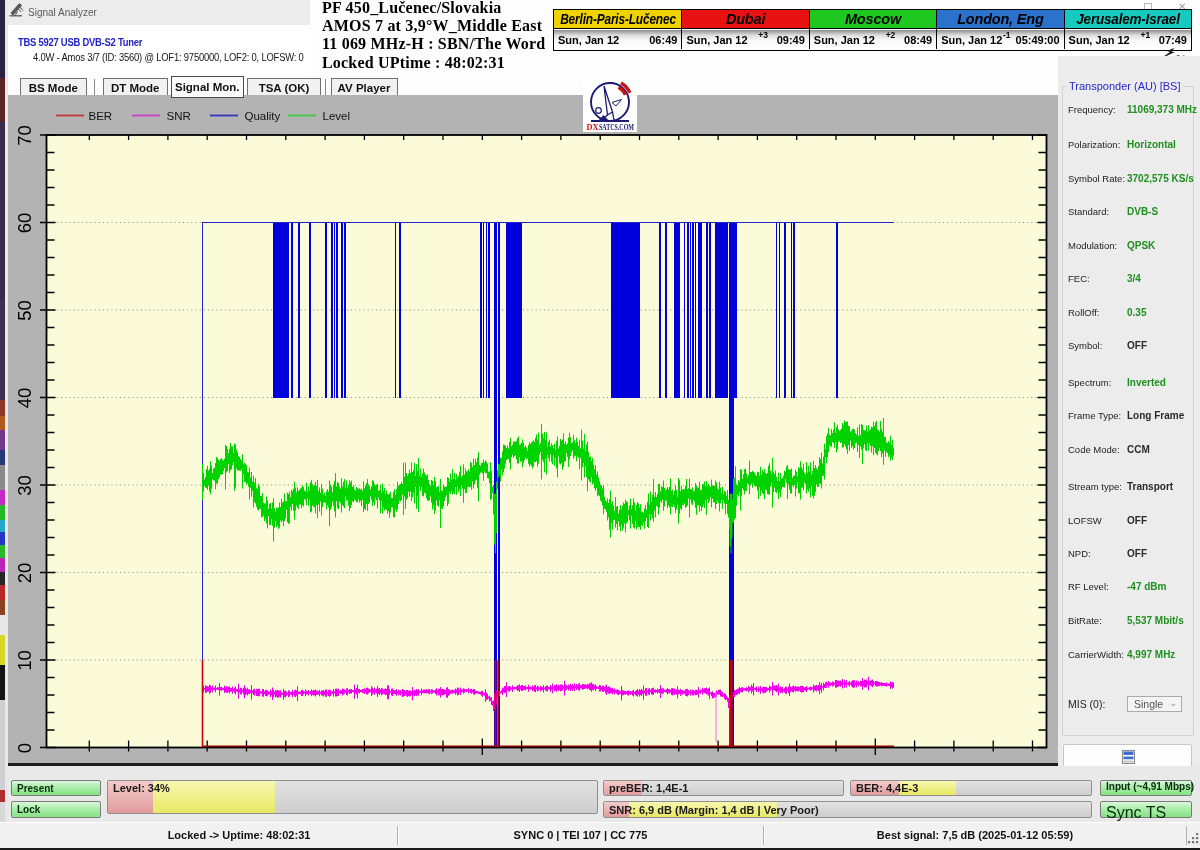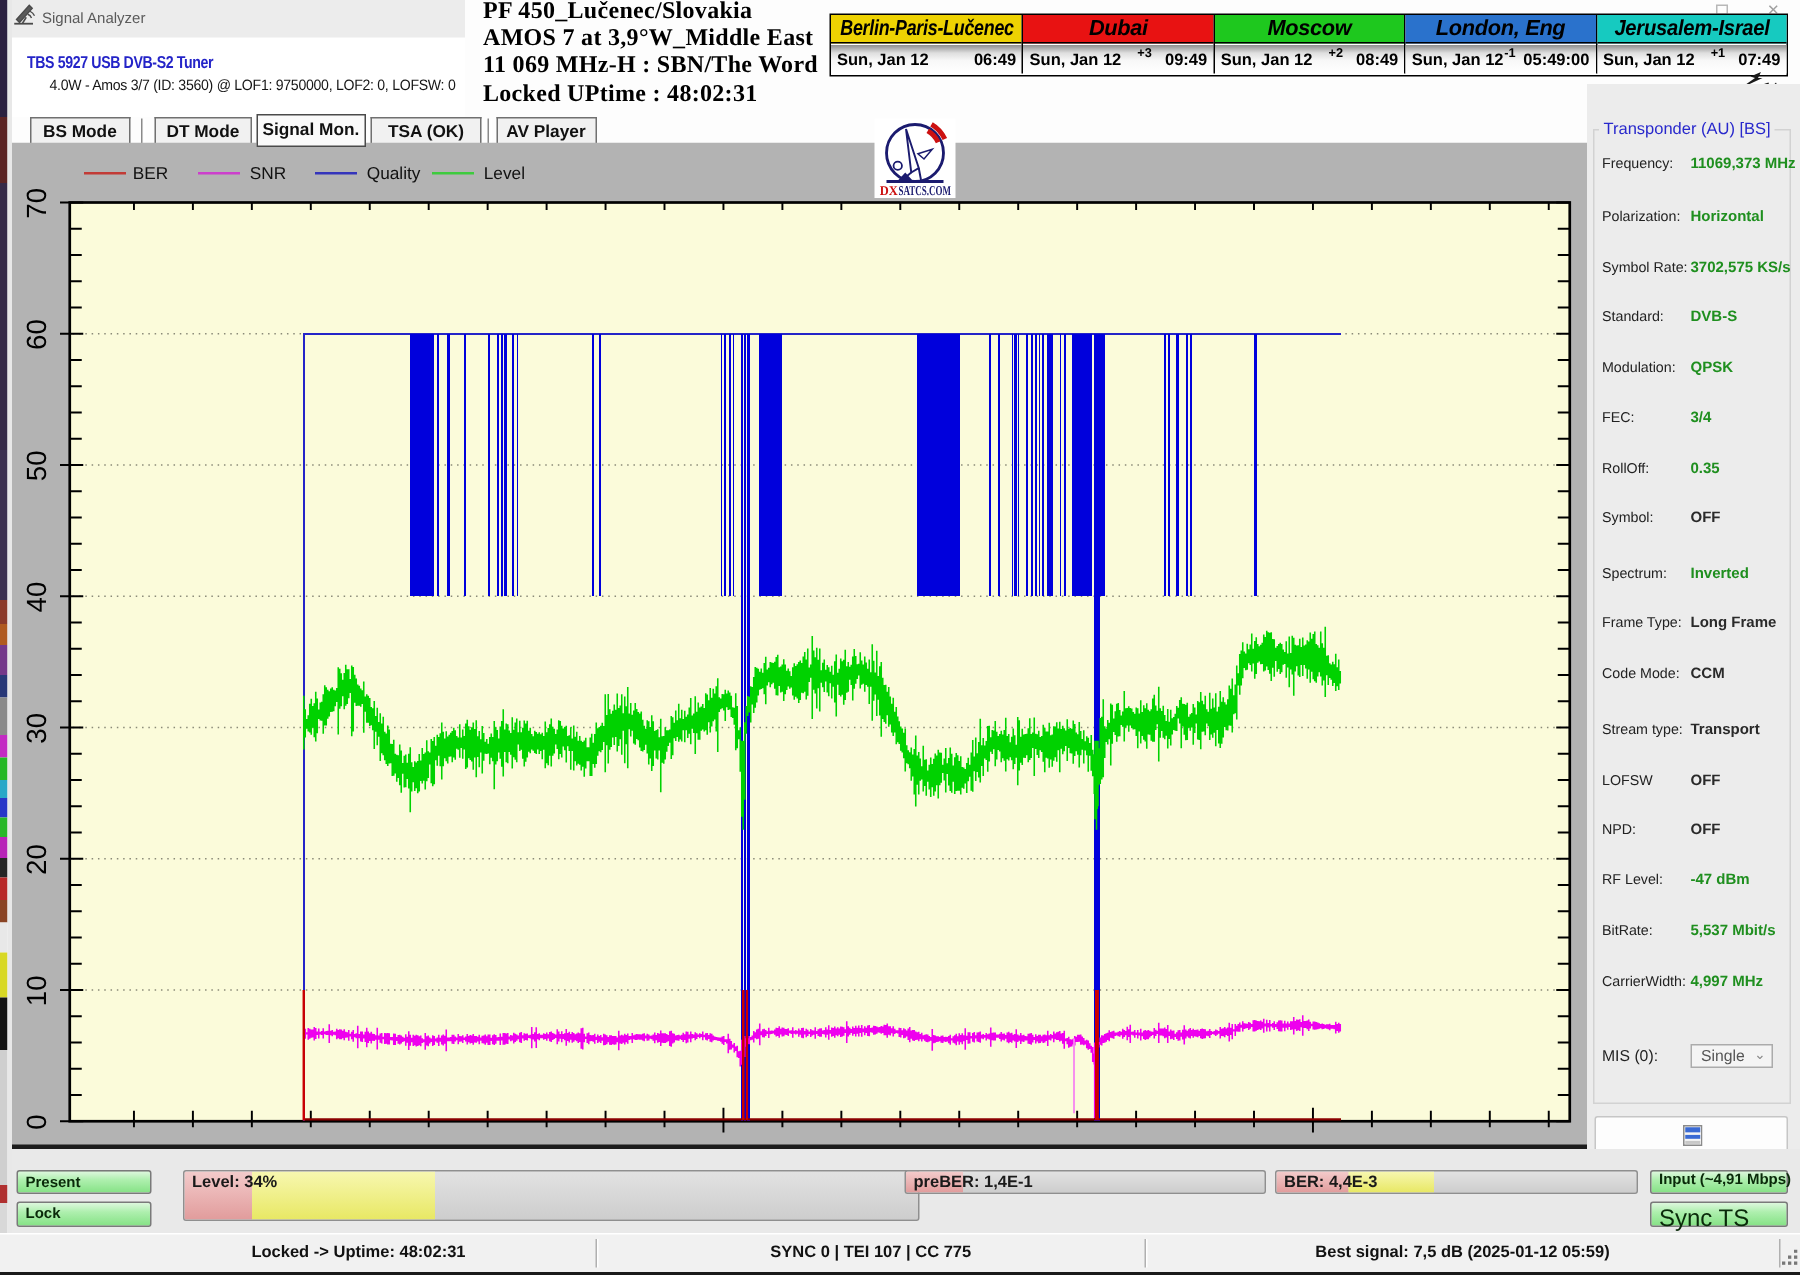--- a/index.html
+++ b/index.html
@@ -259,36 +259,41 @@
 <div class="abs" style="left:1063px;top:744px;width:129px;height:24px;background:#fdfdfd;border:1px solid #c6c6c6;border-radius:2px">
 <svg class="abs" style="left:58px;top:5px" width="13" height="14" viewBox="0 0 13 14">
         <rect x="0.5" y="0.5" width="12" height="13" fill="#f4f4f4" stroke="#8a8a8a"></rect>
         <rect x="1.5" y="1.5" width="10" height="3.4" fill="#3a6ad4"></rect>
         <rect x="1.5" y="6.6" width="10" height="2.6" fill="#3a6ad4"></rect>
         <rect x="1.5" y="10.6" width="10" height="2" fill="#c8c8c8"></rect>
       </svg>
 </div>
 <div class="abs" style="left:8px;top:766px;width:1192px;height:56px;background:#e9e9e9"></div>
 <div class="abs" style="left:11px;top:779.5px;width:90px;height:16.5px;border:1px solid #7a7a7a;border-radius:2px;background:linear-gradient(#ddf7dd,#aeefae 40%,#86e286);font-size:10px;font-weight:bold;color:#0a2a0a;padding:2px 0 0 5px;white-space:nowrap">Present</div>
-<div class="abs" style="left:122px;top:779.5px;width:491px;height:34px;border:1px solid #8f8f8f;border-radius:2px;background:linear-gradient(#e2e2e2,#cdcdcd);overflow:hidden">
+<div class="abs" style="left:107px;top:779.5px;width:491px;height:34px;border:1px solid #8f8f8f;border-radius:2px;background:linear-gradient(#e2e2e2,#cdcdcd);overflow:hidden">
       <div class="abs" style="left:0px;top:0;width:45px;height:100%;background:linear-gradient(#f3cbcb,#e19c9c)"></div>
       <div class="abs" style="left:45px;top:0;width:122px;height:100%;background:linear-gradient(#f7f7b0,#e8e864)"></div>
       <div class="abs" style="left:5px;top:1.5px;font-size:11px;font-weight:bold;color:#1a1a1a;white-space:nowrap">Level: 34%</div>
     </div>
 <div class="abs" style="left:603px;top:779.5px;width:241px;height:16.5px;border:1px solid #8f8f8f;border-radius:2px;background:linear-gradient(#e2e2e2,#cdcdcd);overflow:hidden">
       <div class="abs" style="left:0px;top:0;width:38px;height:100%;background:linear-gradient(#f3cbcb,#e19c9c)"></div>
       <div class="abs" style="left:5px;top:1.5px;font-size:11px;font-weight:bold;color:#1a1a1a;white-space:nowrap">preBER: 1,4E-1</div>
     </div>
 <div class="abs" style="left:850px;top:779.5px;width:242px;height:16.5px;border:1px solid #8f8f8f;border-radius:2px;background:linear-gradient(#e2e2e2,#cdcdcd);overflow:hidden">
       <div class="abs" style="left:0px;top:0;width:48px;height:100%;background:linear-gradient(#f3cbcb,#e19c9c)"></div>
       <div class="abs" style="left:48px;top:0;width:57px;height:100%;background:linear-gradient(#f7f7b0,#e8e864)"></div>
       <div class="abs" style="left:5px;top:1.5px;font-size:11px;font-weight:bold;color:#1a1a1a;white-space:nowrap">BER: 4,4E-3</div>
     </div>
 <div class="abs" style="left:1100px;top:779.5px;width:92px;height:16.5px;border:1px solid #7a7a7a;border-radius:2px;background:linear-gradient(#ddf7dd,#aeefae 40%,#86e286);font-size:10px;font-weight:bold;color:#0a2a0a;padding:0 0 0 5px;white-space:nowrap">Input (~4,91 Mbps)</div>
 <div class="abs" style="left:11px;top:801px;width:90px;height:16.5px;border:1px solid #7a7a7a;border-radius:2px;background:linear-gradient(#ddf7dd,#aeefae 40%,#86e286);font-size:10px;font-weight:bold;color:#0a2a0a;padding:2px 0 0 5px;white-space:nowrap">Lock</div>
+<div class="abs" style="left:603px;top:801px;width:489px;height:16.5px;border:1px solid #8f8f8f;border-radius:2px;background:linear-gradient(#e2e2e2,#cdcdcd);overflow:hidden">
+      <div class="abs" style="left:0px;top:0;width:25px;height:100%;background:linear-gradient(#f3cbcb,#e19c9c)"></div>
+      <div class="abs" style="left:25px;top:0;width:148px;height:100%;background:linear-gradient(#f7f7b0,#e8e864)"></div>
+      <div class="abs" style="left:5px;top:1.5px;font-size:11px;font-weight:bold;color:#1a1a1a;white-space:nowrap">SNR: 6,9 dB (Margin: 1,4 dB | Very Poor)</div>
+    </div>
 <div class="abs" style="left:1100px;top:801px;width:92px;height:16.5px;border:1px solid #7a7a7a;border-radius:2px;background:linear-gradient(#ddf7dd,#aeefae 40%,#86e286);font-size:16px;font-weight:normal;color:#0a2a0a;padding:2px 16px 0 5px;white-space:nowrap">Sync TS</div>
 <div class="abs" style="left:0;top:822px;width:1200px;height:26px;background:#f1f1f1;border-top:1px solid #ffffff">
 <div class="abs" style="left:397px;top:3px;width:1px;height:19px;background:#b0b0b0"></div>
       <div class="abs" style="left:398px;top:3px;width:1px;height:19px;background:#fff"></div>
 <div class="abs" style="left:763px;top:3px;width:1px;height:19px;background:#b0b0b0"></div>
       <div class="abs" style="left:764px;top:3px;width:1px;height:19px;background:#fff"></div>
 <div class="abs" style="left:1186px;top:3px;width:1px;height:19px;background:#b0b0b0"></div>
 <div class="abs" style="left:0;top:6px;width:478px;text-align:center;font-size:11px;font-weight:bold;color:#111">Locked -&gt; Uptime: 48:02:31</div>
 <div class="abs" style="left:398px;top:6px;width:365px;text-align:center;font-size:11px;font-weight:bold;color:#111">SYNC 0 | TEI 107 | CC 775</div>
 <div class="abs" style="left:764px;top:6px;width:422px;text-align:center;font-size:11px;font-weight:bold;color:#111">Best signal: 7,5 dB (2025-01-12 05:59)</div>

